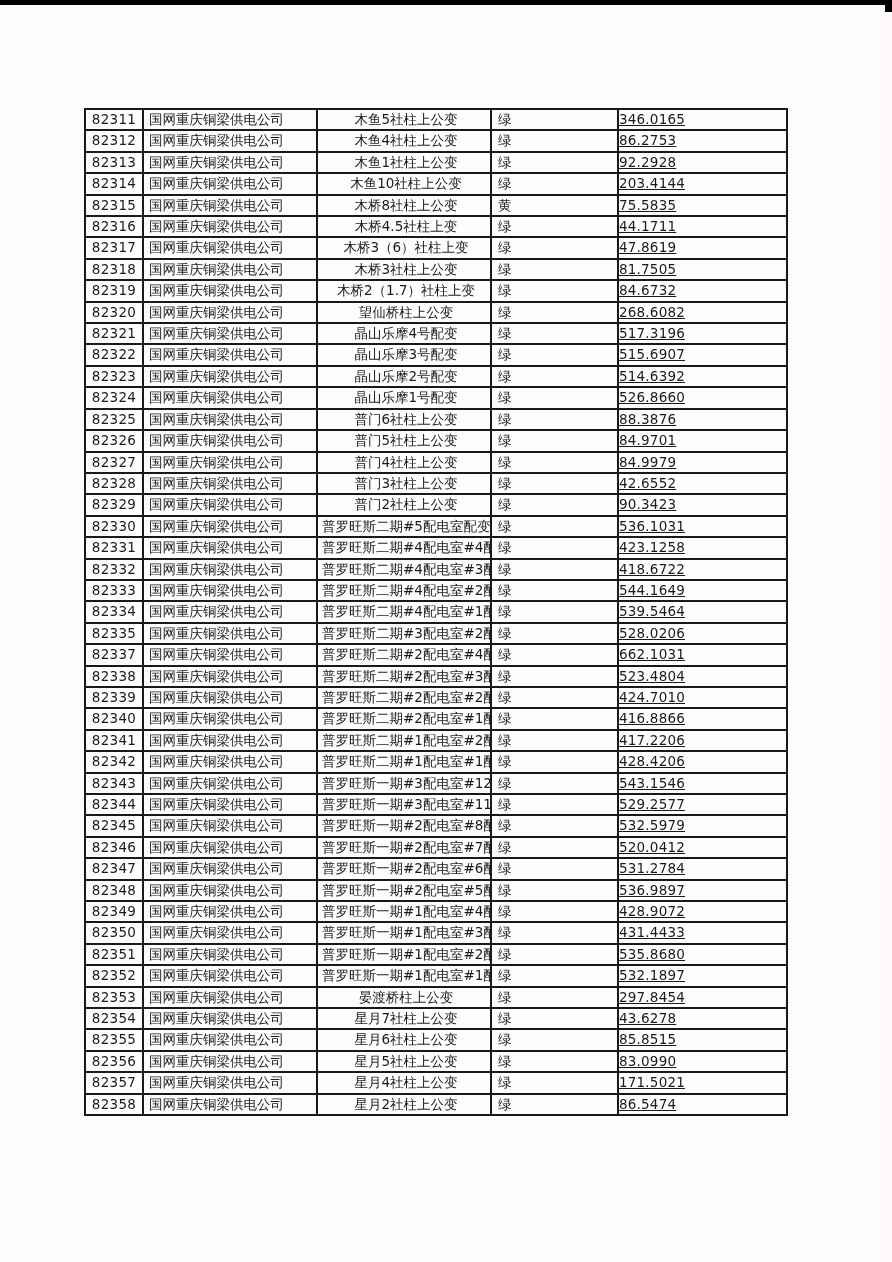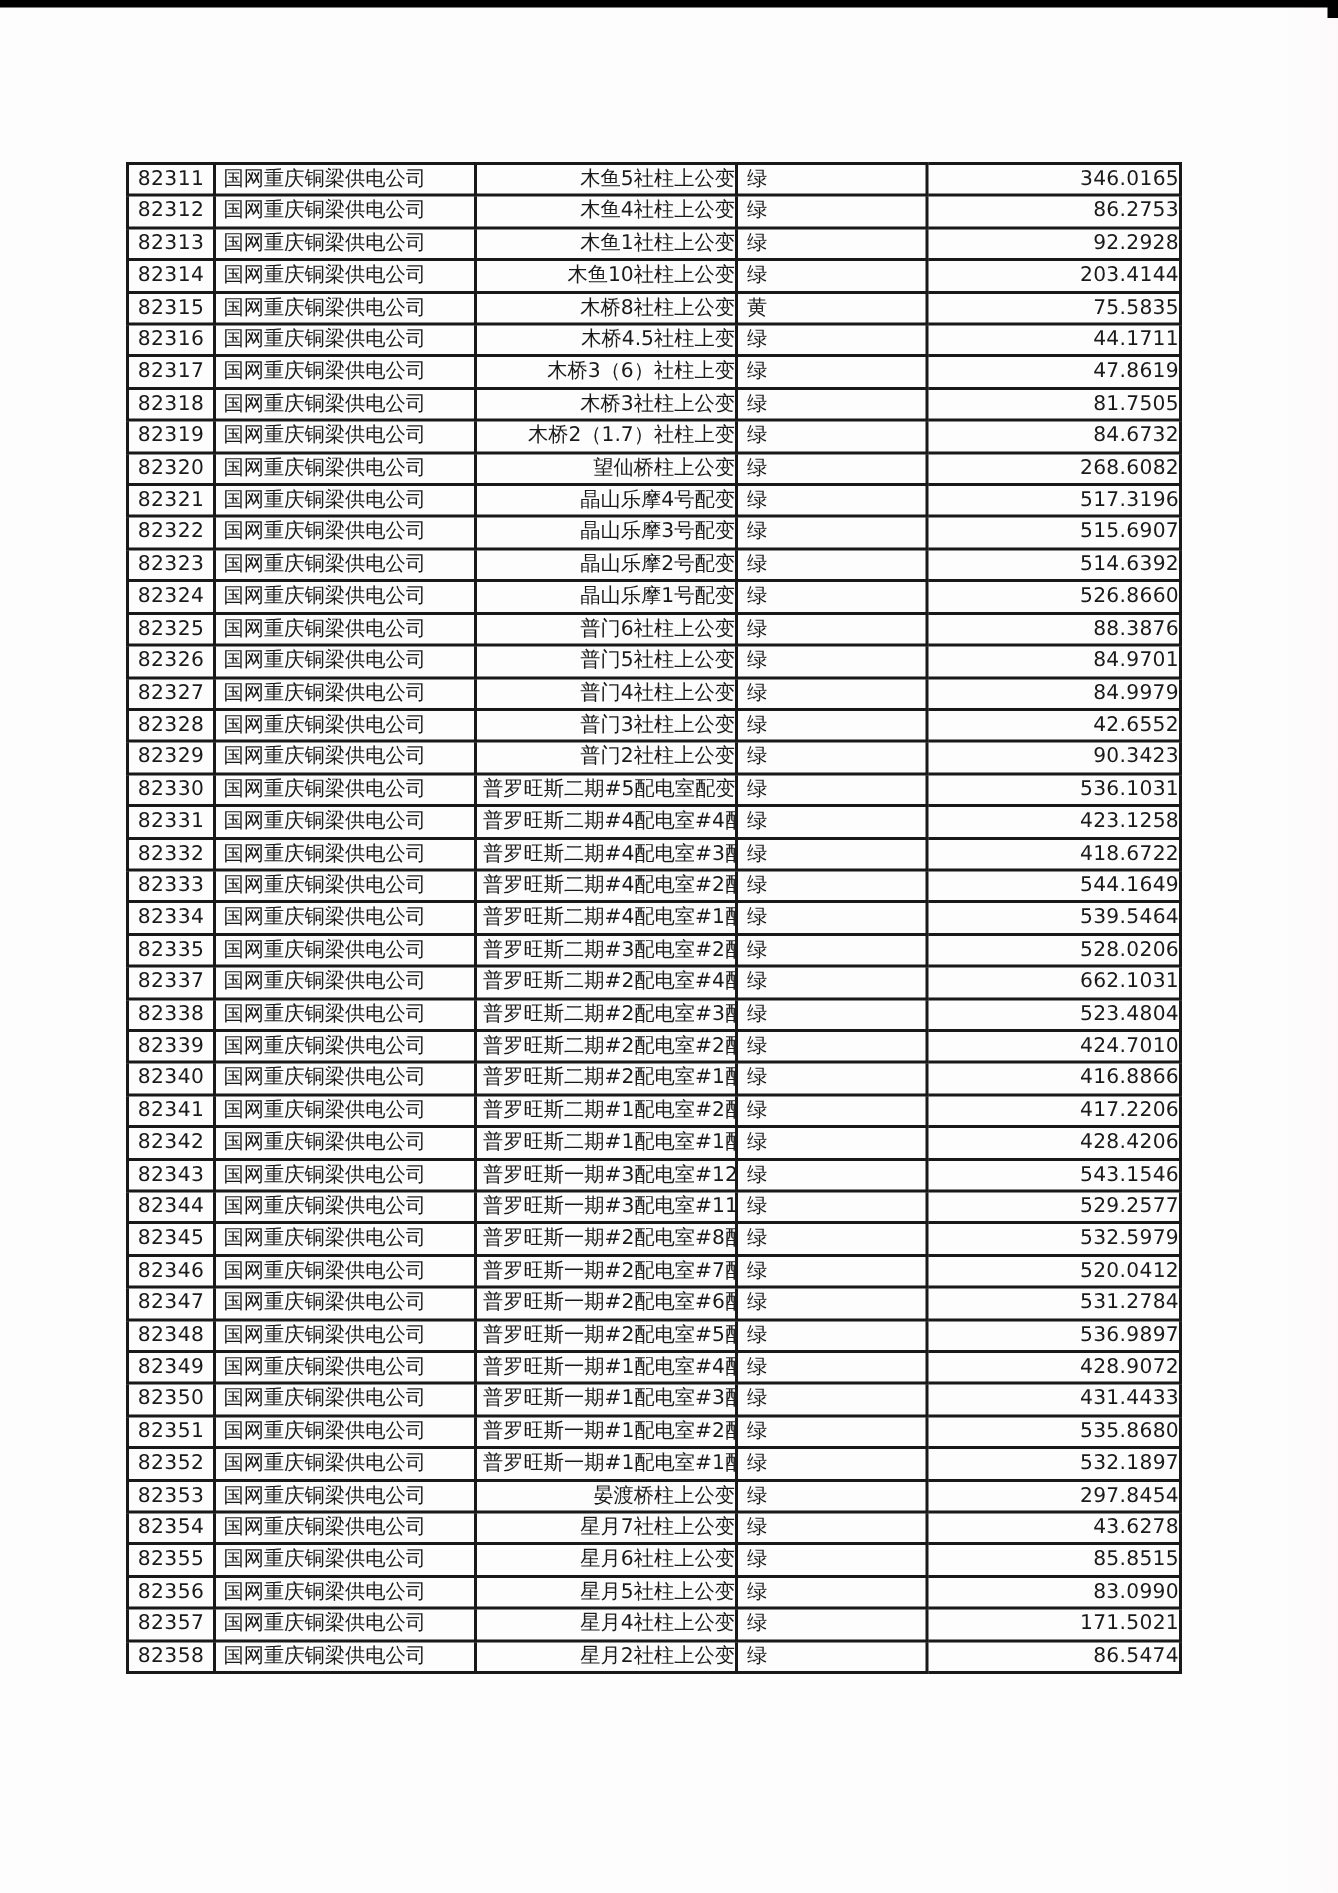--- a/index.html
+++ b/index.html
@@ -56,23 +56,23 @@
     height: 19.4px;
     padding: 0;
     font-size: 13.5px;
     line-height: 19.4px;
     vertical-align: middle;
     white-space: nowrap;
     overflow: hidden;
   }
   .tbl td.c-id    { text-align: center; letter-spacing: 0.3px; }
   .tbl td.c-company { text-align: left; padding-left: 5px; margin-top: 24px; }
-  .tbl td.c-name  { text-align: right; padding-left: 4px; }
+  .tbl td.c-name  { text-align: center; padding-left: 4px; }
   .tbl td.c-status{ text-align: left; padding-left: 6px; }
-  .tbl td.c-value { text-align: right; letter-spacing: 0.2px; }
+  .tbl td.c-value { text-align: left; letter-spacing: 0.2px; text-decoration: underline; }
 </style>
 </head>
 <body>
 
 <div class="page">
   <div class="top-bar"></div>
   <div class="corner-notch"></div>
 
   <table class="tbl">
     <colgroup>

